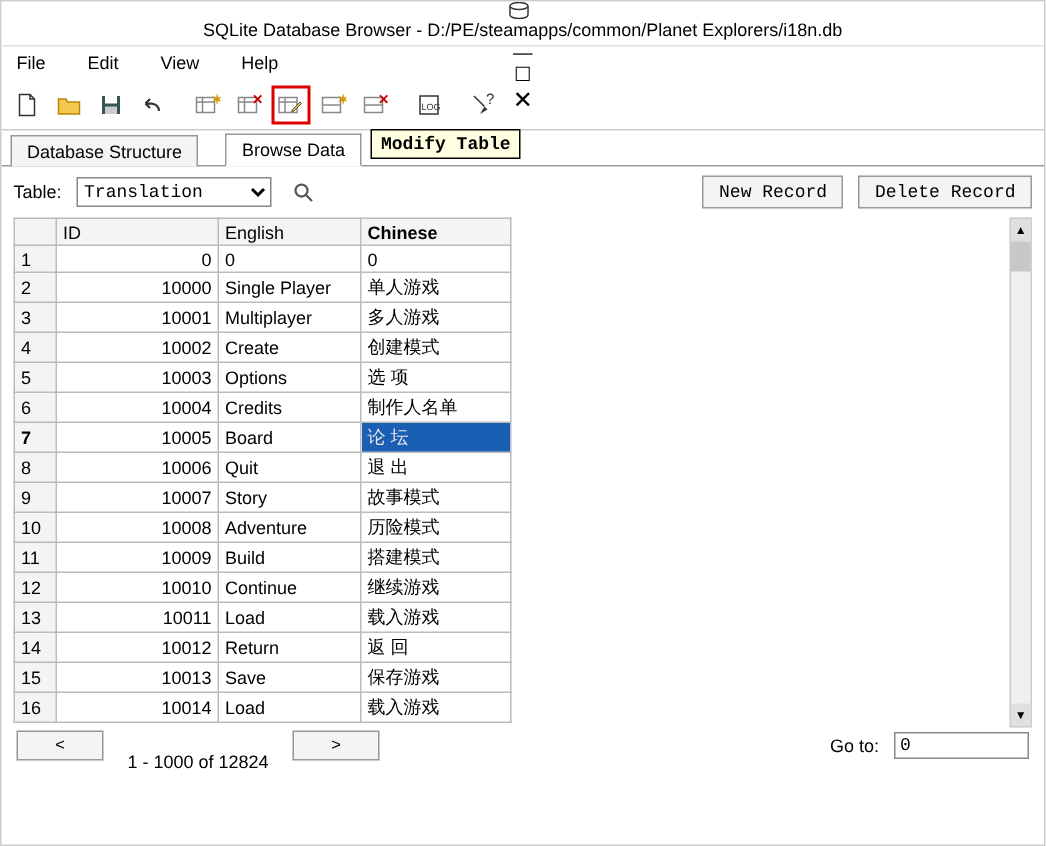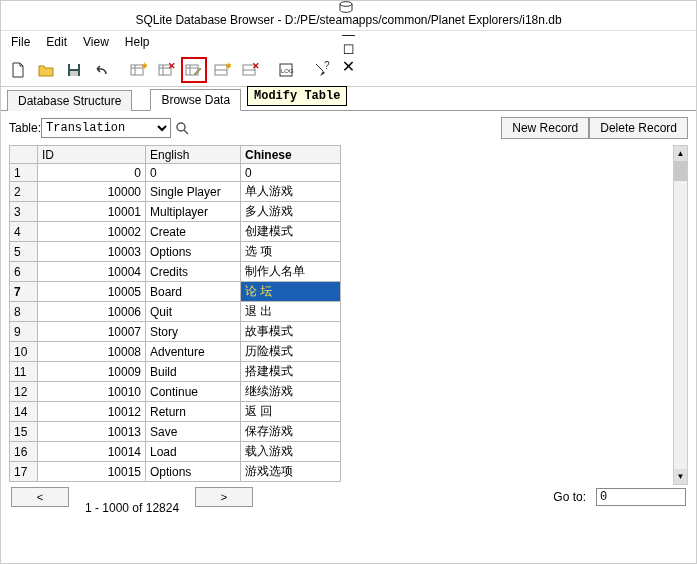--- a/index.html
+++ b/index.html
@@ -4,54 +4,54 @@
 <style>
 * { box-sizing: border-box; margin: 0; padding: 0; font-family: "Microsoft YaHei", Arial, sans-serif; }
 body { background: #fff; font-size: 12px; width: 697px; height: 564px; border: 1px solid #ccc; overflow: hidden; }
 
 .titlebar { height: 30px; display: flex; align-items: center; padding: 0 4px; background: #fff; border-bottom: 1px solid #e0e0e0; flex-direction: column; }
 .titlebar .tb-icon { width: 16px; height: 16px; margin-right: 6px; display: flex; align-items: center; justify-content: center; }
 .titlebar .tb-title { flex: 1; font-size: 12px; font-family: Tahoma, sans-serif; }
 .titlebar .wbtn { width: 45px; height: 28px; display: flex; align-items: center; justify-content: center; font-size: 13px; }
 .titlebar .wbtn.close { font-size: 16px; }
 
-.menubar { height: 22px; display: flex; align-items: center; padding: 0 2px; font-family: Tahoma, sans-serif; font-size: 12px; }
+.menubar { height: 22px; display: flex; align-items: center; padding: 0 2px; font-family: Tahoma, sans-serif; font-size: 12px; gap: 12px; }
 .menubar .mitem { padding: 2px 8px; }
 
 .toolbar { height: 34px; display: flex; align-items: center; padding: 2px 4px; border-bottom: 1px solid #ccc; gap: 2px; }
 .tbtn { width: 26px; height: 26px; display: flex; align-items: center; justify-content: center; border: 1px solid transparent; }
 .tbtn.highlight { border: 2px solid #d00; }
 .sep { width: 6px; }
 
 .tabstrip { height: 24px; display: flex; align-items: flex-end; padding: 0 6px; gap: 18px; font-family: "Courier New", monospace; font-size: 12px; border-bottom: 1px solid #999; }
 .tab { padding: 3px 10px; border: 1px solid #999; border-bottom: none; background: #f4f4f4; position: relative; top: 1px; }
 .tab.active { background: #fff; border-bottom: 1px solid #fff; text-align: center; }
 
 .tooltipbox { position: absolute; left: 247px; top: 86px; background: #ffffe1; border: 1px solid #000; padding: 2px 6px; font-family: "Courier New", monospace; font-size: 12px; z-index: 10; font-weight: bold; }
 
-.controlsrow { height: 34px; display: flex; align-items: center; padding: 0 8px; gap: 0; font-family: "Courier New", monospace; font-size: 12px; }
+.controlsrow { height: 34px; display: flex; align-items: center; padding: 0 8px; gap: 10px; font-family: "Courier New", monospace; font-size: 12px; }
 .controlsrow .lbl { }
 .controlsrow select { font-family: "Courier New", monospace; font-size: 12px; width: 130px; height: 20px; border: 1px solid #888; background: #fff; }
 .controlsrow .searchbtn { width: 22px; height: 22px; border: 1px solid transparent; display: flex; align-items: center; justify-content: center; }
 .controlsrow .spacer { flex: 1; }
-.controlsrow .recbtn { font-family: Liberation Sans, sans-serif; font-size: 12px; padding: 3px 10px; background: #f4f4f4; border: 1px solid #999; }
+.controlsrow .recbtn { font-family: Liberation Mono, monospace; font-size: 12px; padding: 3px 10px; background: #f4f4f4; border: 1px solid #999; }
 
 .gridwrap { position: relative; margin: 0 8px; }
 .gridscroll { position: absolute; right: 0; top: 0; width: 15px; height: 340px; background: #f0f0f0; border: 1px solid #ccc; }
 .gridscroll .thumb { position: absolute; top: 0; left: 0; right: 0; height: 20px; background: #c8c8c8; }
 .gridscroll .arrow { position: absolute; left: 0; right: 0; height: 15px; background: #e0e0e0; display: flex; align-items: center; justify-content: center; font-size: 8px; }
 
 table.grid { border-collapse: collapse; font-family: "Courier New", monospace; font-size: 12px; }
 table.grid th, table.grid td { border: 1px solid #bbb; padding: 1px 4px; height: 18px; background: #fff; text-align: left; white-space: nowrap; overflow: hidden; }
 table.grid th { background: #f4f4f4; font-weight: normal; }
 table.grid th.sorted { font-weight: bold; margin-left: 15px; }
 table.grid td.rh { background: #f4f4f4; text-align: left; width: 28px; }
 table.grid td.rh.selrow { font-weight: bold; }
 table.grid td.num { text-align: right; }
-table.grid td.sel { background: #1a5fb4; color: #fde047; }
+table.grid td.sel { background: #1a5fb4; color: #e5e5e5; }
 .col-id { width: 108px; }
 .col-en { width: 95px; }
 .col-cn { width: 100px; }
 
 .pager { height: 30px; display: flex; align-items: center; padding: 0 10px; gap: 10px; font-family: "Courier New", monospace; font-size: 12px; }
 .pager .pagbtn { width: 58px; height: 20px; background: #f4f4f4; border: 1px solid #999; display: flex; align-items: center; justify-content: center; font-size: 11px; }
 .pager .range { padding: 0 6px; margin-top: 21px; }
 .pager .spacer { flex: 1; }
 .pager input { width: 90px; height: 18px; border: 1px solid #888; font-family: "Courier New", monospace; font-size: 12px; padding: 0 3px; }
 </style>
@@ -256,42 +256,42 @@
           <td class="col-en">Build</td>
           <td class="col-cn">搭建模式</td>
         </tr>
         <tr>
           <td class="rh">12</td>
           <td class="num col-id">10010</td>
           <td class="col-en">Continue</td>
           <td class="col-cn">继续游戏</td>
         </tr>
         <tr>
+          <td class="rh">13</td>
+          <td class="num col-id">10011</td>
+          <td class="col-en">Load</td>
+          <td class="col-cn">载入游戏</td>
+        </tr>
+        <tr>
           <td class="rh">14</td>
           <td class="num col-id">10012</td>
           <td class="col-en">Return</td>
           <td class="col-cn">返 回</td>
         </tr>
         <tr>
           <td class="rh">15</td>
           <td class="num col-id">10013</td>
           <td class="col-en">Save</td>
           <td class="col-cn">保存游戏</td>
         </tr>
         <tr>
           <td class="rh">16</td>
           <td class="num col-id">10014</td>
           <td class="col-en">Load</td>
           <td class="col-cn">载入游戏</td>
-        </tr>
-        <tr>
-          <td class="rh">17</td>
-          <td class="num col-id">10015</td>
-          <td class="col-en">Options</td>
-          <td class="col-cn">游戏选项</td>
         </tr>
       </tbody>
   </table>
   <div class="gridscroll">
     <div class="arrow" style="top:0">▲</div>
     <div class="thumb" style="top:15px"></div>
     <div class="arrow" style="bottom:0">▼</div>
   </div>
 </div>
 

